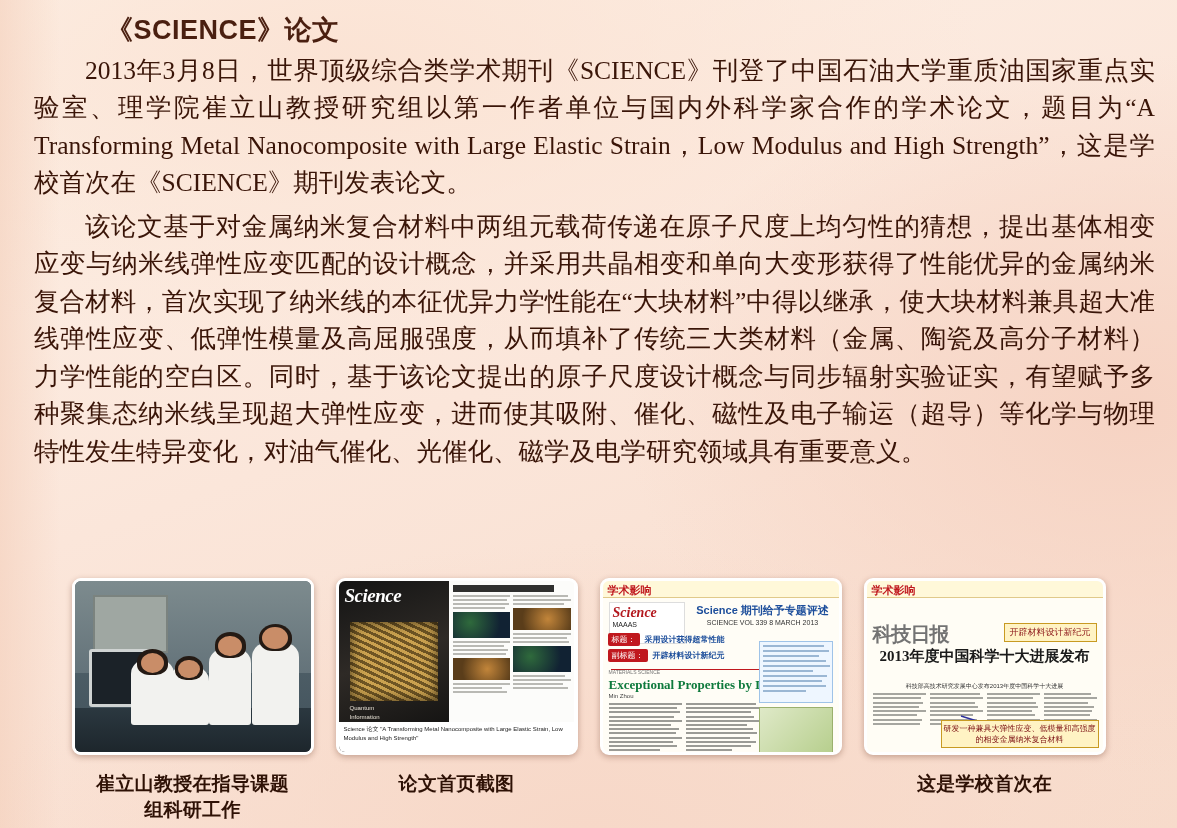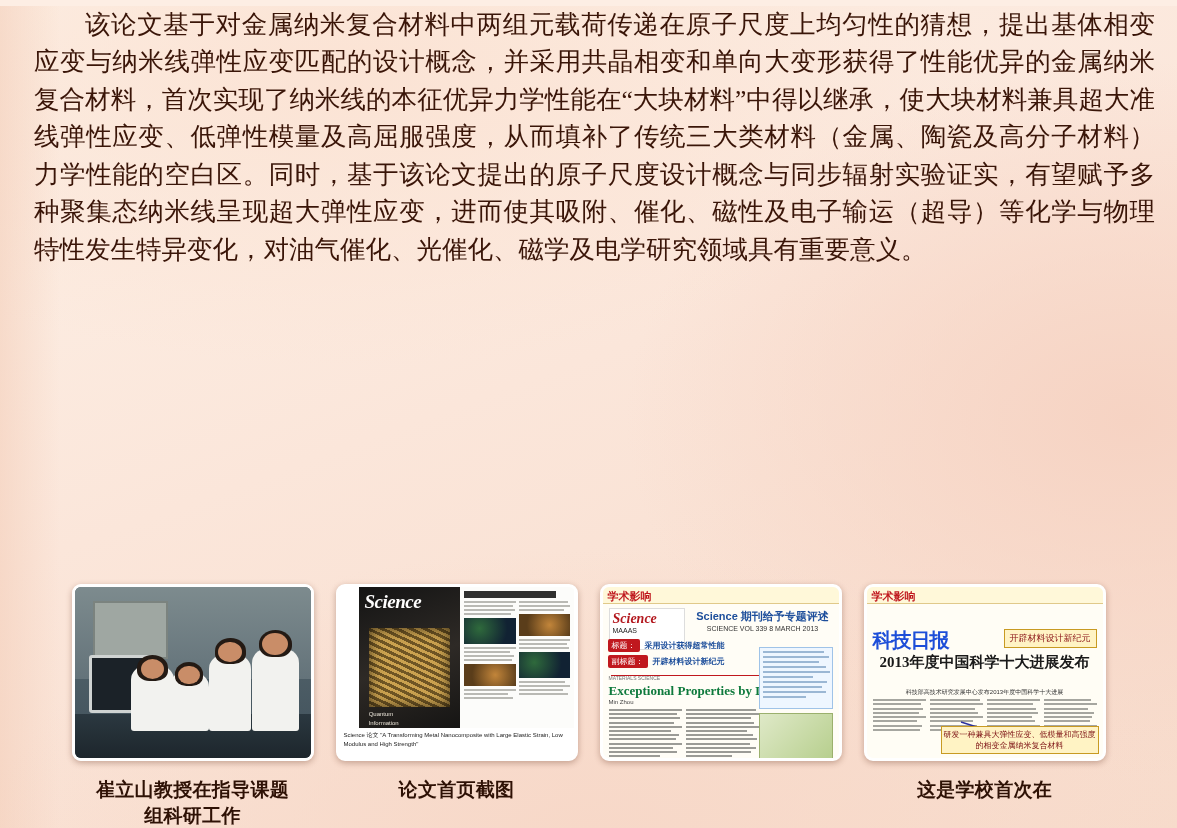--- a/index.html
+++ b/index.html
@@ -79,21 +79,20 @@
   .frame {
     width: 242px;
     height: 177px;
     box-sizing: border-box;
     border: 3px solid #ffffff;
     border-radius: 9px;
     overflow: hidden;
     box-shadow: 0 2px 6px rgba(90,40,20,.33);
     background: #fff;
     position: relative;
-    padding-left: 20px;
   }
   .caption {
     margin-top: 16px;
     font-size: 19px;
     color: #2e1105;
     text-align: center;
     line-height: 1.35;
     font-family: Liberation Sans, sans-serif;
     font-weight: bold;
     letter-spacing: .3px;
@@ -259,21 +258,21 @@
     padding:2px 0 0 5px; box-sizing:border-box;
     font-family:"Liberation Sans", sans-serif;
   }
   .f4 .line1 {
     position:absolute; left:0; top:20px; width:100%;
     text-align:center; color:#9a1418; font-size:12px; font-weight:bold;
     font-family:"Liberation Sans", sans-serif;
   }
   .f4 .mast {
     position:absolute; left:6px; top:40px;
-    color:#1d4ed8; font-size:20px; font-weight:bold;
+    color:#737373; font-size:20px; font-weight:bold;
     font-family:"Liberation Serif", serif; letter-spacing:-1px;
   }
   .f4 .teambox {
     position:absolute; right:6px; top:42px;
     background:#fff3c4; border:1px solid #c89a22;
     color:#8a1216; font-size:9px; padding:2px 5px;
     font-family:"Liberation Sans", sans-serif; white-space:nowrap;
   }
   .f4 .head2 {
     position:absolute; left:0; top:66px; width:100%;
@@ -302,20 +301,22 @@
   .f4 .arrow {
     position:absolute; left:92px; bottom:20px; width:60px; height:18px;
   }
 </style>
 </head>
 <body>
 
 <div class="page">
 
   <div class="content">
+    <h1 class="title">《SCIENCE》论文</h1>
+    <p class="para first">2013年3月8日，世界顶级综合类学术期刊《SCIENCE》刊登了中国石油大学重质油国家重点实验室、理学院崔立山教授研究组以第一作者单位与国内外科学家合作的学术论文，题目为“A Transforming Metal Nanocomposite with Large Elastic Strain，Low Modulus and High Strength”，这是学校首次在《SCIENCE》期刊发表论文。</p>
     <p class="para second">该论文基于对金属纳米复合材料中两组元载荷传递在原子尺度上均匀性的猜想，提出基体相变应变与纳米线弹性应变匹配的设计概念，并采用共晶相变和单向大变形获得了性能优异的金属纳米复合材料，首次实现了纳米线的本征优异力学性能在“大块材料”中得以继承，使大块材料兼具超大准线弹性应变、低弹性模量及高屈服强度，从而填补了传统三大类材料（金属、陶瓷及高分子材料）力学性能的空白区。同时，基于该论文提出的原子尺度设计概念与同步辐射实验证实，有望赋予多种聚集态纳米线呈现超大弹性应变，进而使其吸附、催化、磁性及电子输运（超导）等化学与物理特性发生特异变化，对油气催化、光催化、磁学及电学研究领域具有重要意义。</p>
   </div>
 
   <div class="figures">
 
     <div class="figure">
       <div class="frame f1">
         <div class="wall"></div>
         <div class="board"></div>
         <div class="monitor"></div>

